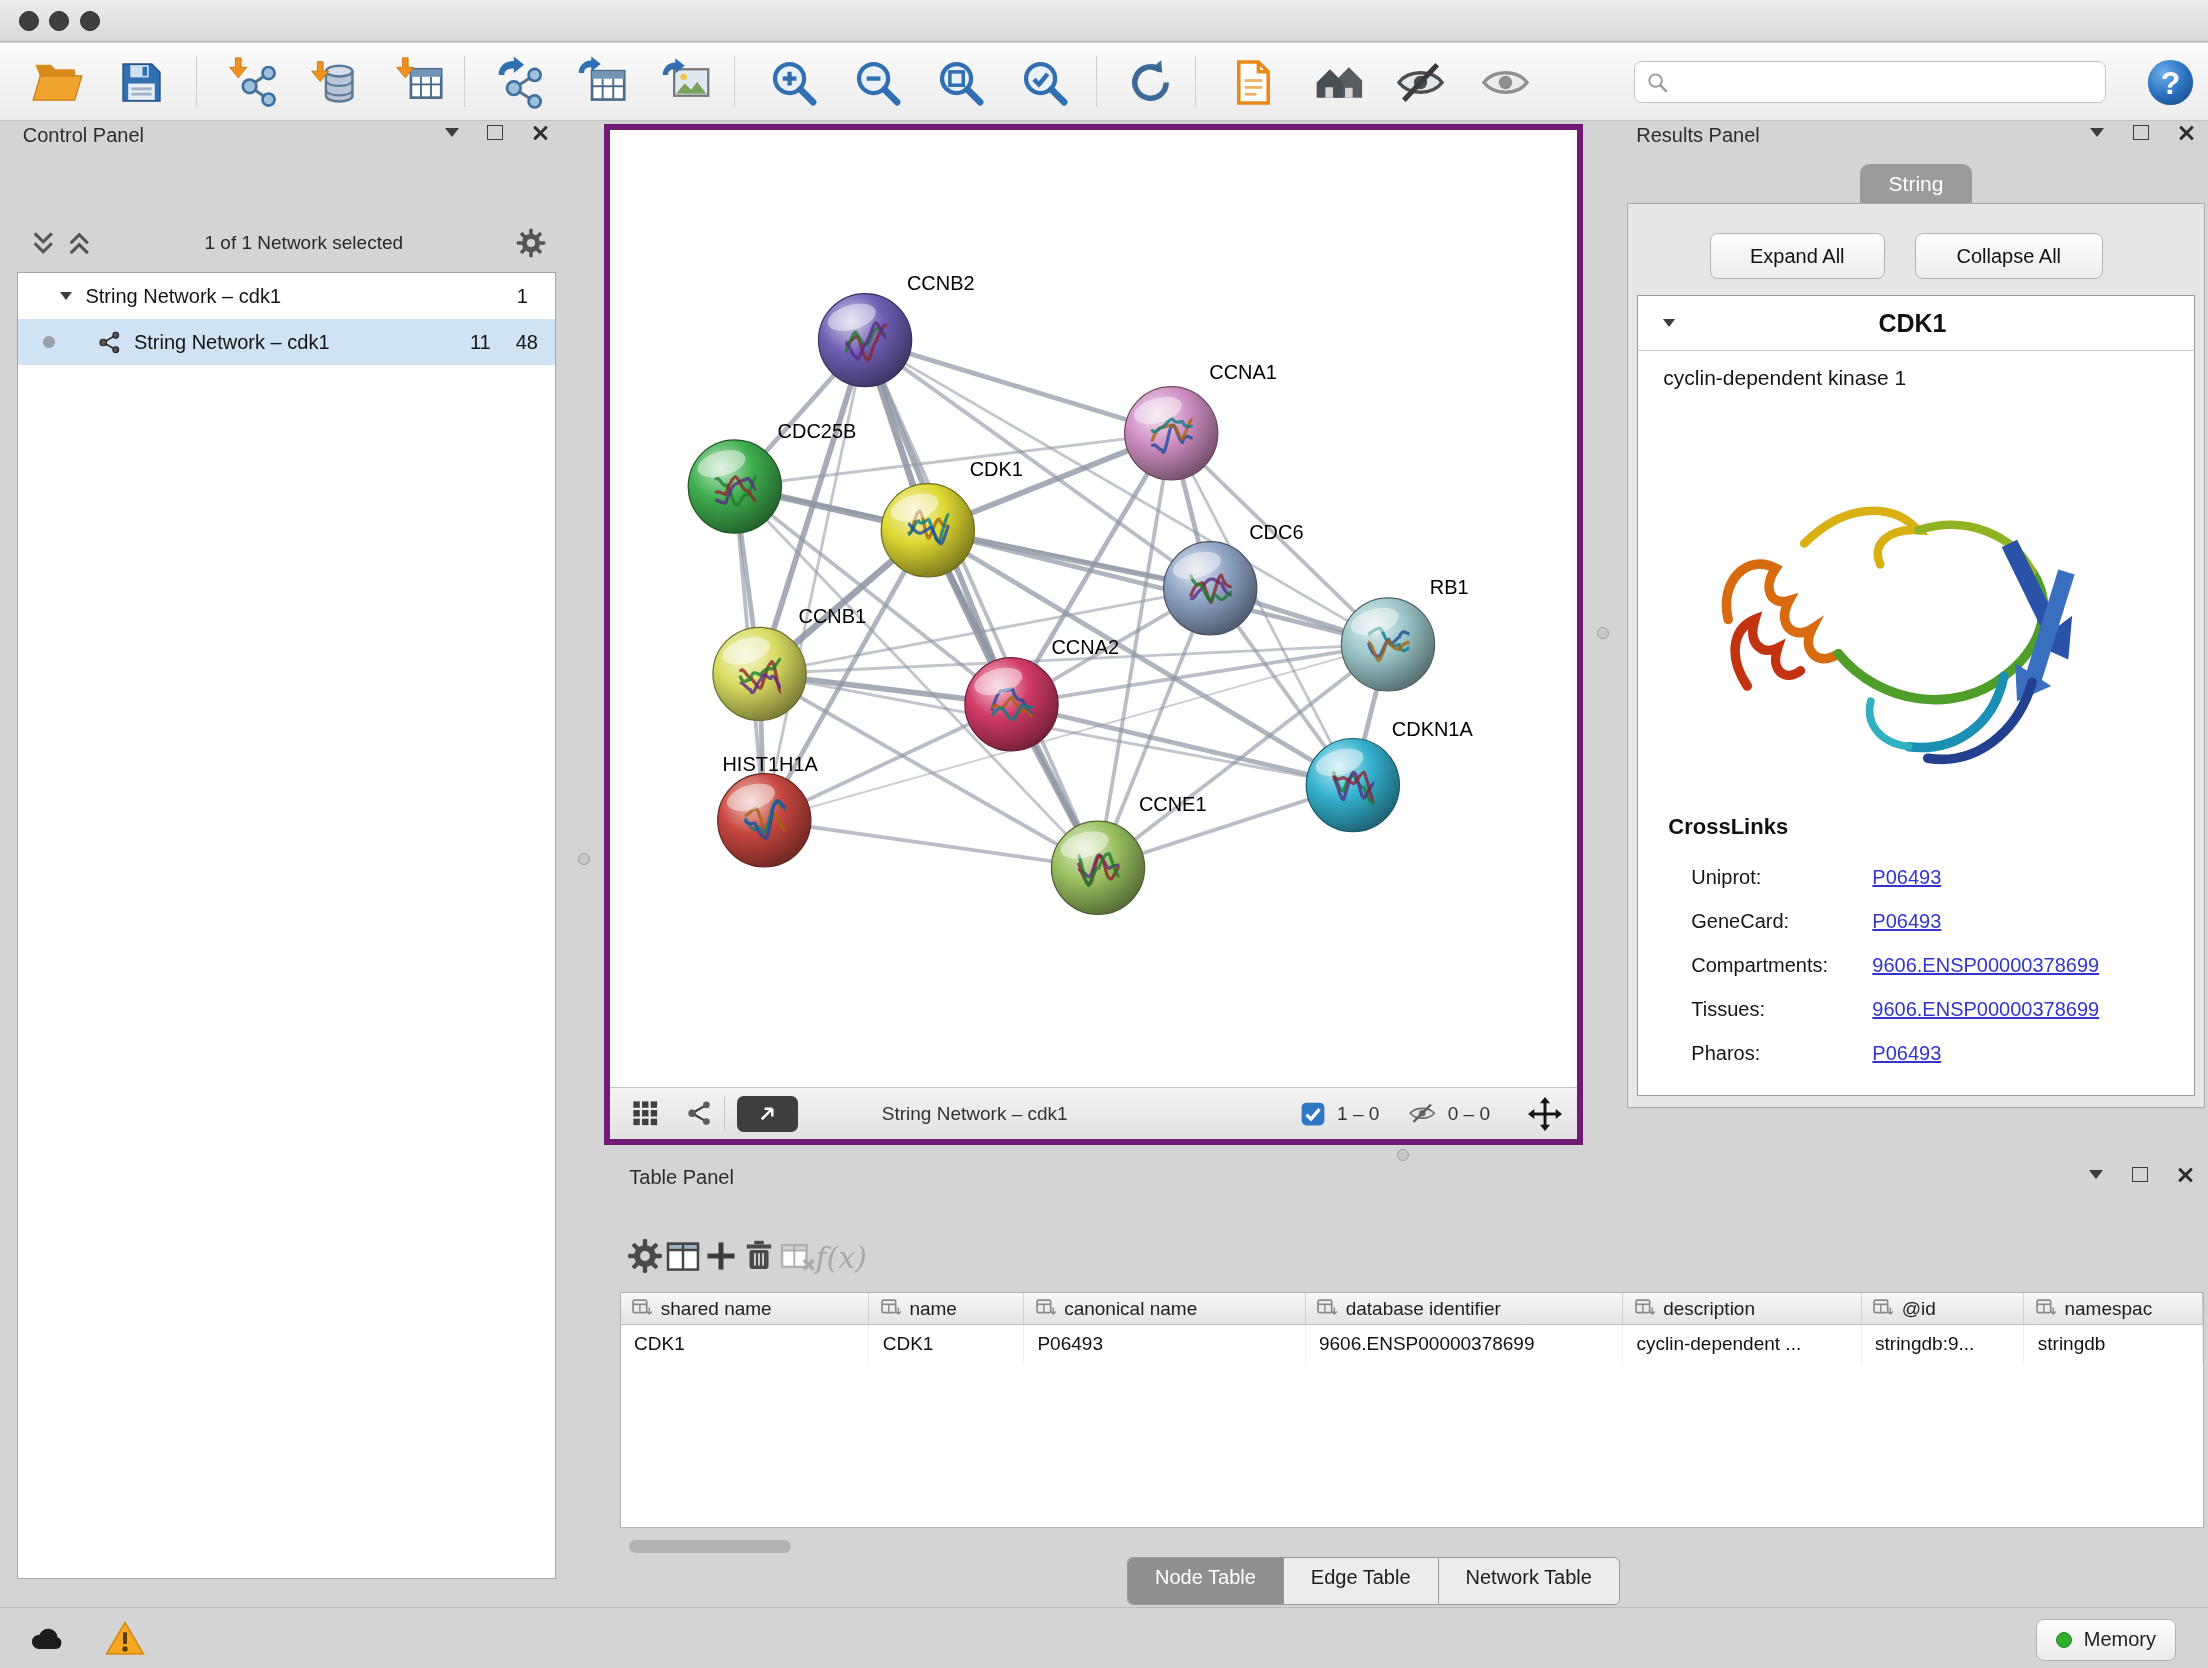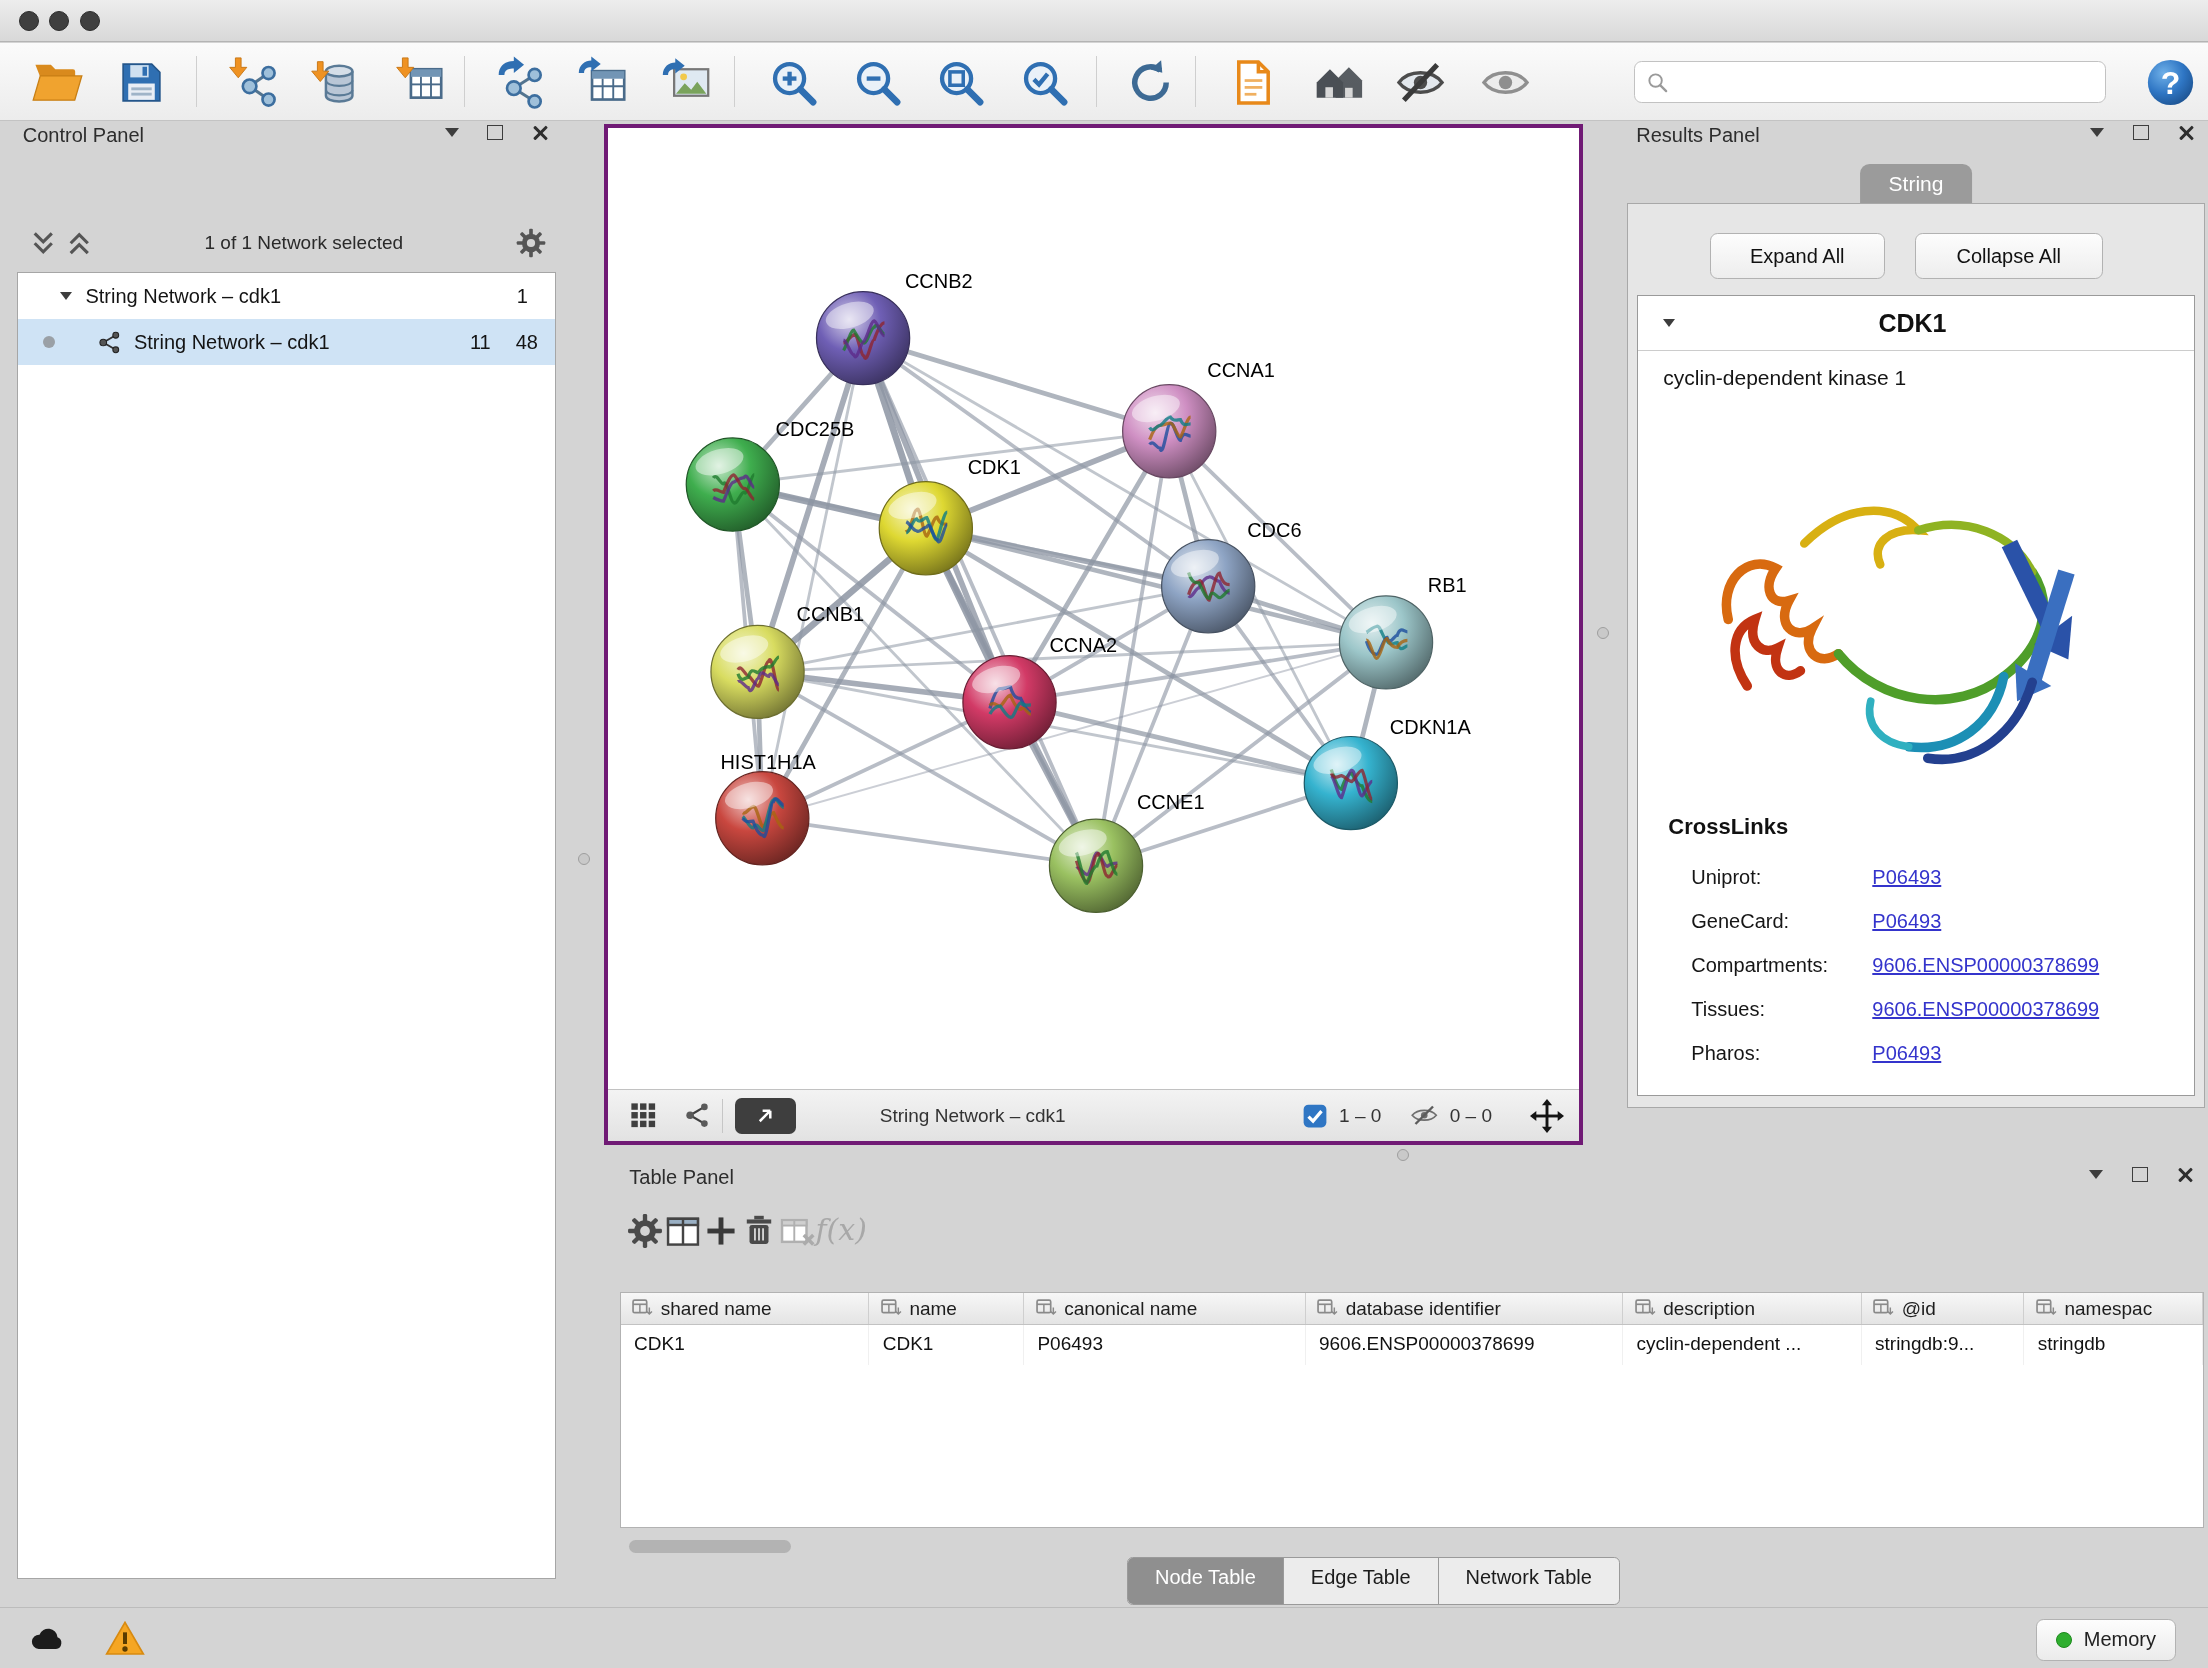--- a/index.html
+++ b/index.html
@@ -41,21 +41,21 @@
 .cp-tab.active{background:#c4c4c4;box-shadow:inset 0 1.9px 4.8px rgba(0,0,0,.3)}
 .netrow{position:absolute;left:19px;right:17px;top:97px;height:44px;display:flex;align-items:center;font-size:19px;color:#2a2a2a}
 .netrow .lbl{flex:1;text-align:center}
 .treebox{position:absolute;left:7.6px;right:7.6px;top:148px;bottom:3.8px;background:#fff;border:1px solid #a6a6a6;overflow:hidden}
 .trow{height:46px;display:flex;align-items:center;font-size:20px;color:#141414}
 .trow.sel{background:#cfe3f5}
 .trow .grow{flex:1}
 .dot{width:12.4px;height:12.4px;border-radius:50%;background:#9aa0a6;display:inline-block}
 
 
-#network-view{position:absolute;left:604px;top:124px;width:979px;height:1021px;background:#fff;border:4px solid #701a75}
+#network-view{position:absolute;left:604px;top:124px;width:979px;height:1021px;background:#fff;border:6px solid #701a75}
 #net-svg{position:absolute;left:0;top:0}
 #net-toolbar{position:absolute;left:0;bottom:0;width:100%;height:52px;background:linear-gradient(#f3f3f3,#e2e2e2);border-top:1px solid #c2c2c2;display:flex;align-items:center;font-size:19px;color:#333}
 .dark-btn{width:61px;height:36px;background:#3e3e3e;border-radius:6.7px;display:flex;align-items:center;justify-content:center}
 .vsep{width:1px;height:34px;background:#c6c6c6;margin:0 11.4px}
 
 
 .knob{position:absolute;width:12.4px;height:12.4px;border-radius:50%;background:#c9c9c9;border:1px solid #9e9e9e}
 
 
 #results-panel{position:absolute;left:1623px;top:124px;width:586px;height:1003px}
@@ -69,21 +69,21 @@
 #rp-desc{margin:15px 0 0 25px;font-size:21px;color:#151515}
 #protein-img{position:absolute;left:52px;top:143px}
 #crosslinks-title{position:absolute;left:30px;top:518px;font-size:22px;font-weight:bold;color:#111}
 #crosslinks{position:absolute;left:53px;top:559px;right:19px}
 .clrow{display:flex;height:44px;align-items:center;font-size:20px}
 .clrow .cl-label{width:181px;color:#161616}
 .cl-link{color:#3434cc;text-decoration:underline}
 
 
 #table-panel{position:absolute;left:616px;top:1166px;width:1592px;height:439px}
-#tp-toolbar{position:absolute;left:9.5px;top:46px;height:63px;display:flex;align-items:flex-start;}
+#tp-toolbar{position:absolute;left:9.5px;top:46px;height:63px;display:flex;align-items:flex-end;}
 .fx{font-family:"DejaVu Serif",serif;font-style:italic;font-size:30px;color:#a8a8a8}
 #tbl{position:absolute;left:3.8px;top:126px;right:3.8px;height:236px;background:#fff;border:1px solid #b2b2b2;overflow:hidden}
 #tbl-head{display:flex;height:32px;background:linear-gradient(#f7f7f7,#e4e4e4);border-bottom:1px solid #c2c2c2}
 .th{display:flex;align-items:center;gap:7.6px;padding-left:11.4px;font-size:19px;color:#1d1d1d;border-right:1px solid #cfcfcf}
 #tbl-row{display:flex;height:40px;background:#fff}
 .td{padding:7.6px 0 0 13.3px;font-size:19px;color:#111;border-right:1px solid #f0f0f0;overflow:hidden;white-space:nowrap}
 #hscroll{position:absolute;left:11.4px;right:11.4px;top:373px;height:15px}
 #hscroll .thumb{position:absolute;left:1.9px;top:1px;width:162px;height:13.3px;background:#b3b3b3;border-radius:6.7px}
 .seg-tabs{position:absolute;left:511px;top:391px;display:flex;height:48px;border:1px solid #9a9a9a;border-radius:5.7px;overflow:hidden;background:#ececec}
 .seg-tab{padding:0 27px;line-height:38px;font-size:20px;color:#1c1c1c;border-right:1px solid #9a9a9a}

